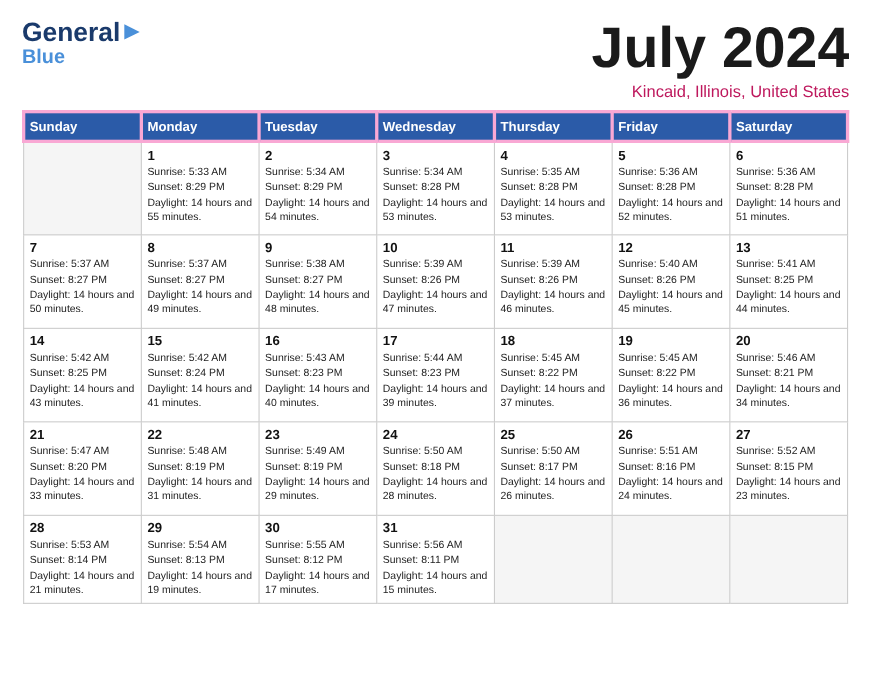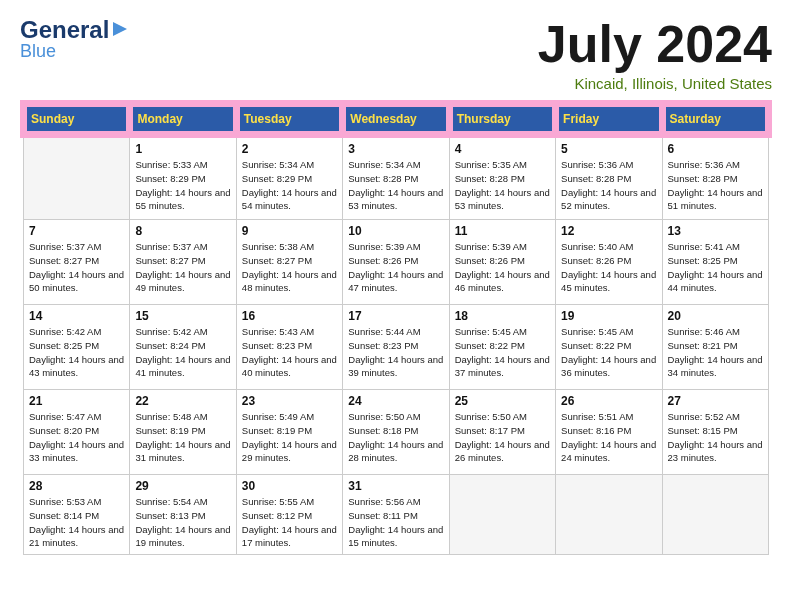--- a/index.html
+++ b/index.html
@@ -27,51 +27,51 @@
       flex-direction: column;
       align-items: flex-start;
     }
     .logo-top {
       display: flex;
       align-items: center;
     }
     .logo-bottom {
       color: #4a90d9;
       font-size: 18px;
-      font-weight: normal;
+      font-weight: bold;
       line-height: 1;
       margin-top: -2px;
     }
     .title-area {
       text-align: right;
     }
     .month-title {
       font-size: 52px;
       font-weight: bold;
       color: #1a1a1a;
       line-height: 1.1;
     }
     .location {
       font-size: 15px;
-      color: #4d7c0f;
+      color: #be185d;
       margin-top: 2px;
     }
     .calendar {
       width: 100%;
       border-collapse: collapse;
       font-size: 10.5px;
     }
     .calendar th {
       background: #2b5ba8;
-      color: #fde047;
+      color: #ffffff;
       padding: 5px 4px;
       text-align: left;
       font-size: 12px;
       font-weight: bold;
-      border: 7px solid #f9a8d4;
+      border: 3px solid #f9a8d4;
     }
     .calendar td {
       border: 1px solid #ccc;
       vertical-align: top;
       padding: 4px 5px;
       width: calc(100% / 7);
       height: 85px;
       background: #fff;
     }
     .calendar td.empty {

